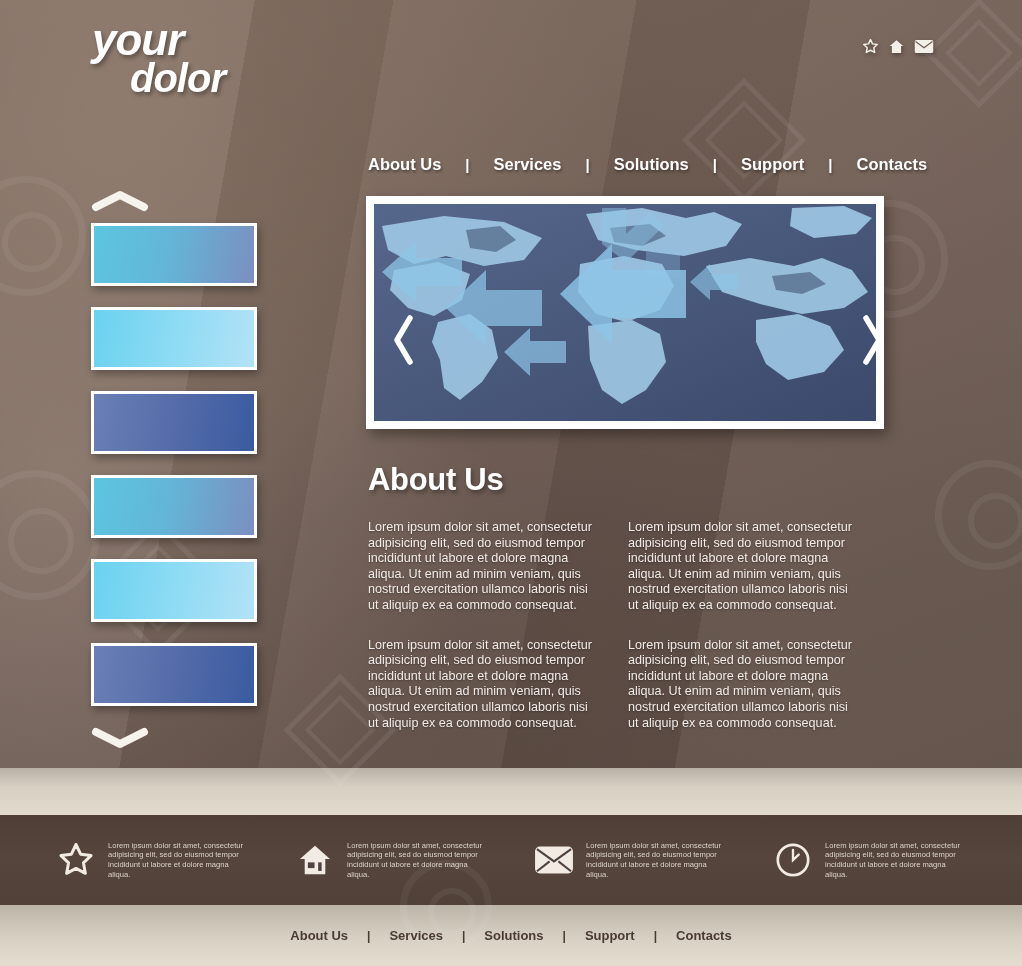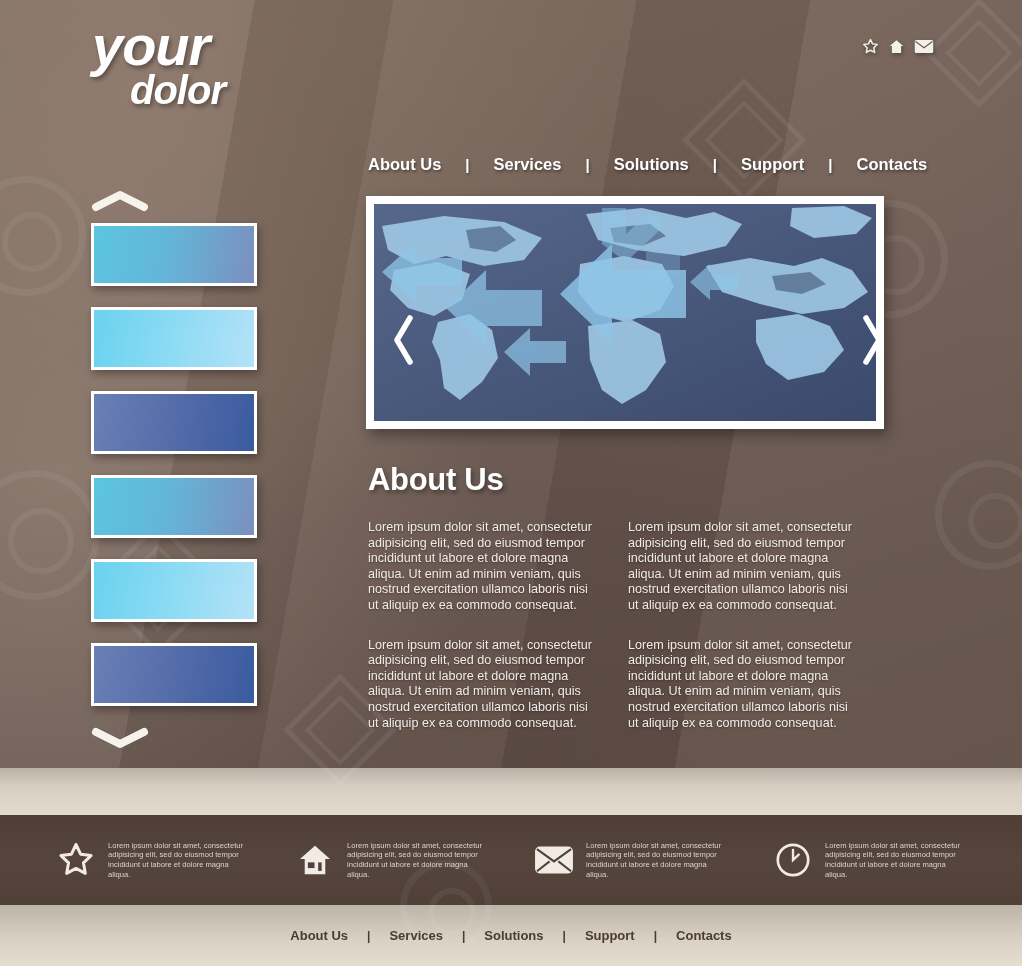--- a/index.html
+++ b/index.html
@@ -32,21 +32,21 @@
              border-radius:50%; left:27%; top:27%; }
   .wm-box { position:absolute; border: 5px solid rgba(255,255,255,.07); transform: rotate(45deg);
             z-index:3; pointer-events:none; }
   .wm-box::before { content:""; position:absolute; inset:14%; border:4px solid rgba(255,255,255,.07); }
 
   
   .header { position:absolute; left:0; top:0; width:1022px; height:150px; z-index: 10; }
   .logo { position:absolute; left:92px; top:20px;
           font-style: italic; font-weight: 800; color:#fff; line-height:.92;
           text-shadow: 2px 3px 4px rgba(0,0,0,.35); letter-spacing:-1px; }
-  .logo .l1 { display:block; font-size:56px; }
+  .logo .l1 { display:block; font-size:44px; }
   .logo .l2 { display:block; font-size:40px; margin-left:38px; }
 
   .top-icons { position:absolute; right:88px; top:38px; display:flex; gap:9px; align-items:center; }
   .top-icons svg { display:block; filter: drop-shadow(1px 2px 2px rgba(0,0,0,.35)); }
 
   
   .nav { position:absolute; left:368px; top:155px; display:flex; align-items:center; gap:0; z-index:10; }
   .nav a { color:#fff; font-size:16.5px; font-weight:700; text-decoration:none;
            text-shadow: 1px 2px 3px rgba(0,0,0,.4); white-space:nowrap; }
   .nav .sep { color:#fff; font-size:15px; font-weight:700; margin:0 24px;

